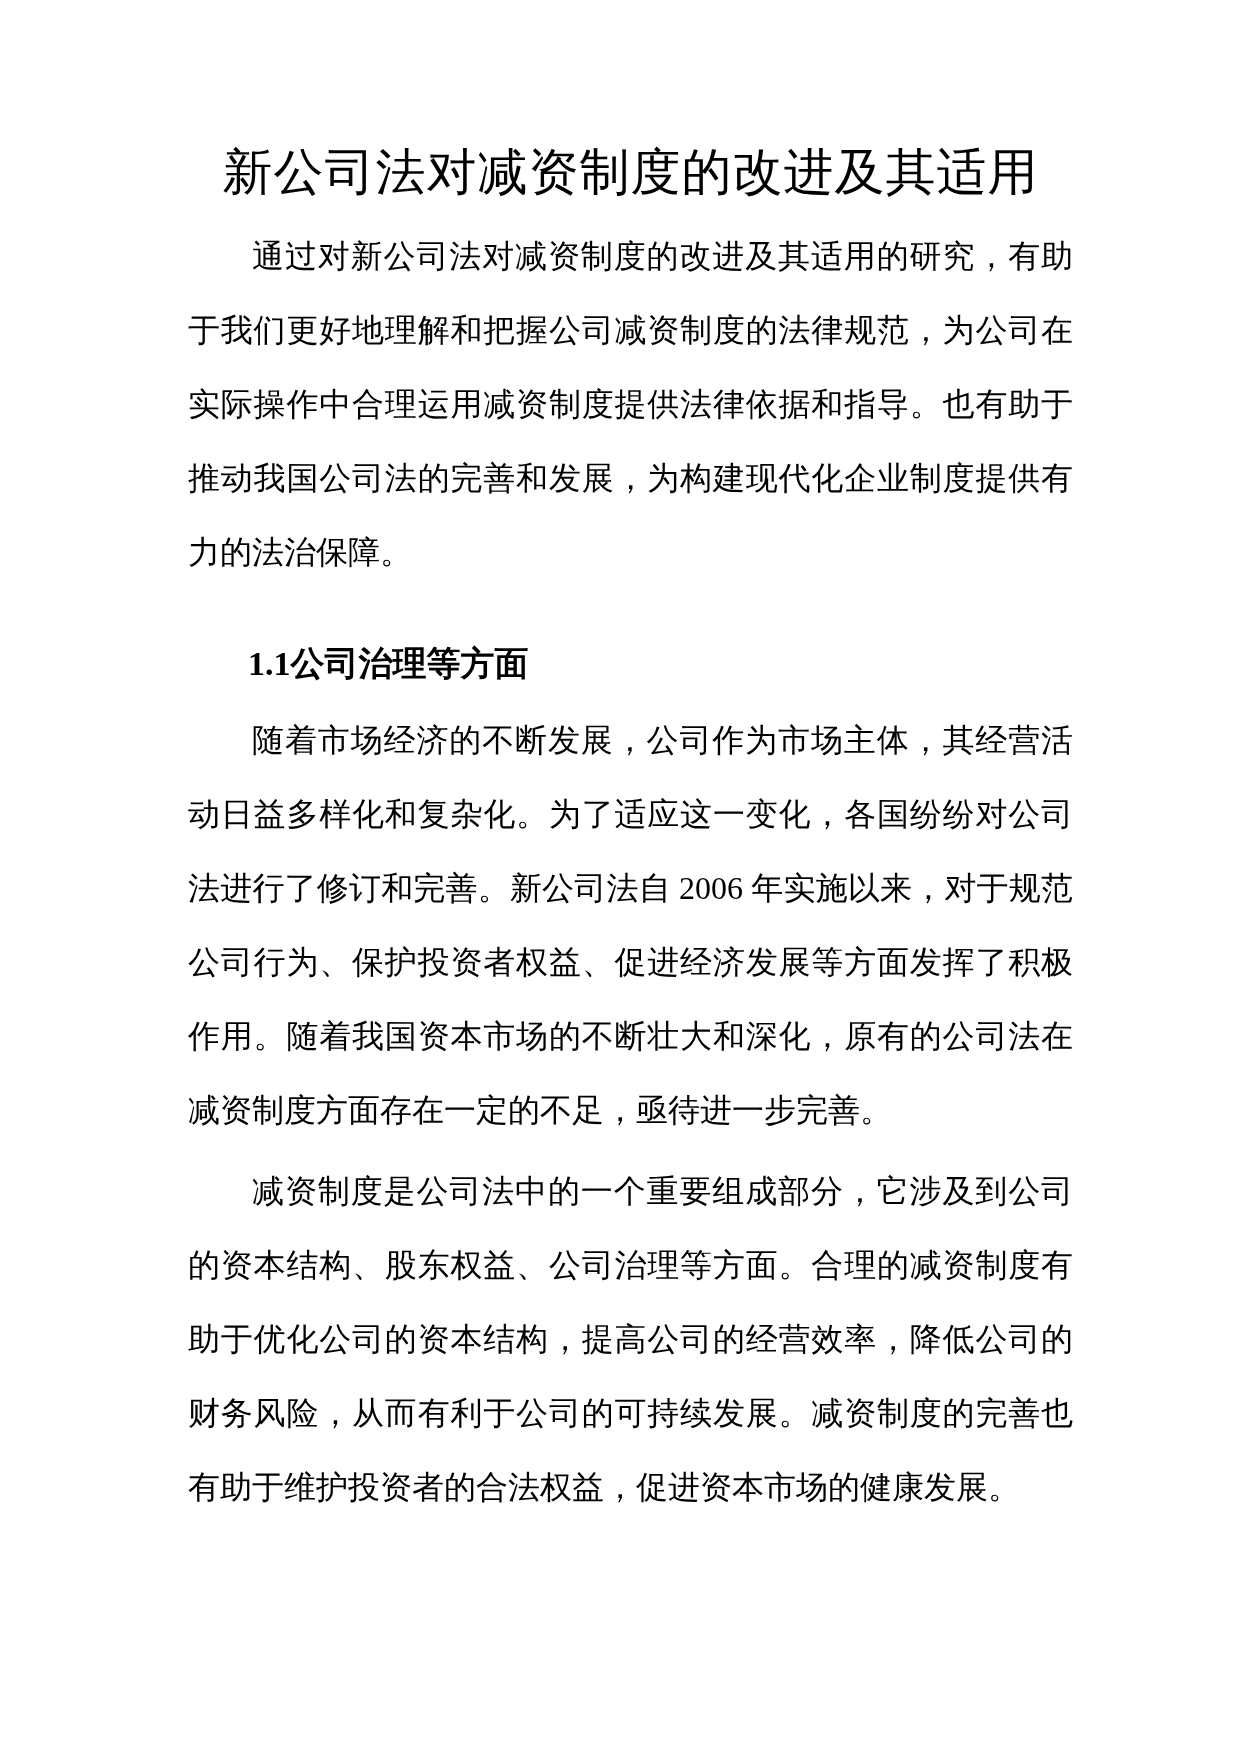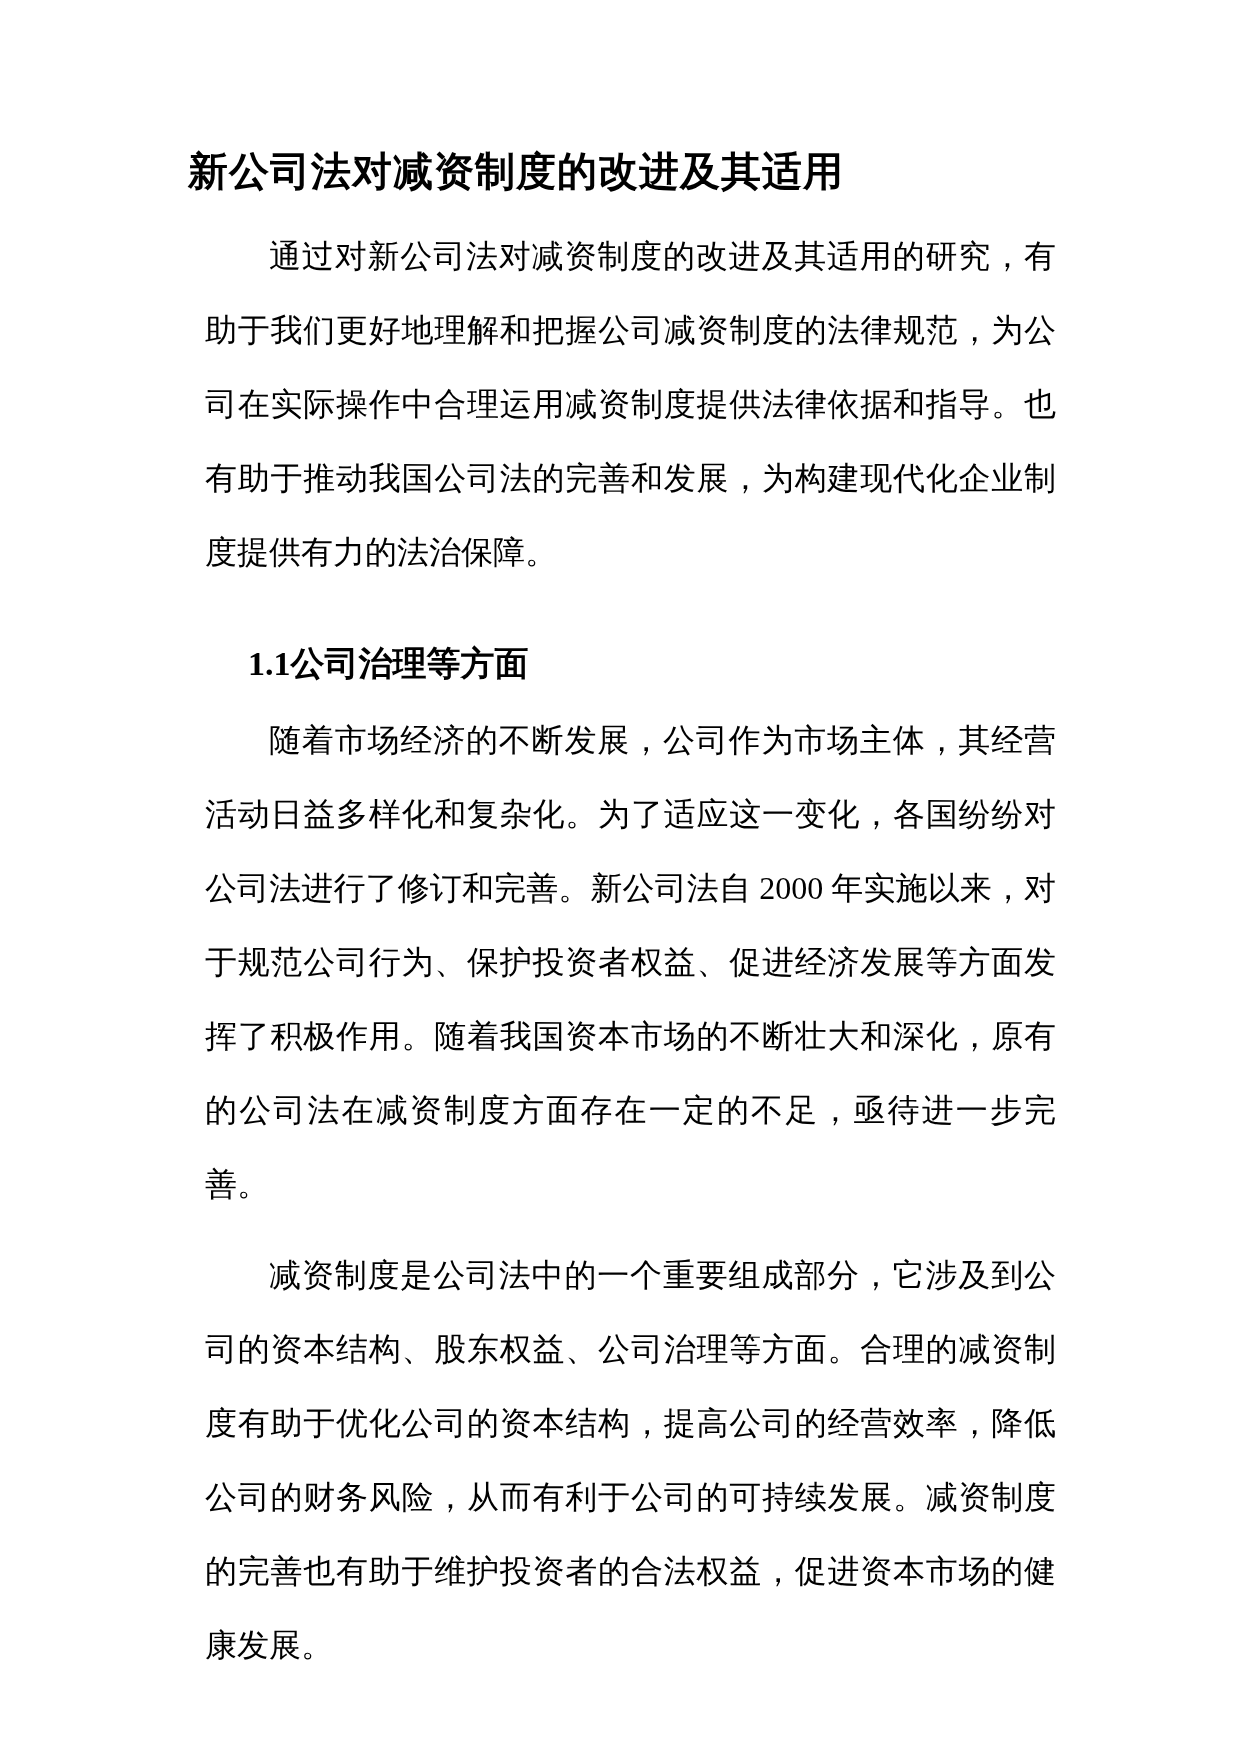--- a/index.html
+++ b/index.html
@@ -15,23 +15,23 @@
   }
   .page {
     box-sizing: border-box;
     width: 1241px;
     height: 1754px;
     padding: 146px 168px 0 188px;
     overflow: hidden;
     background: #ffffff;
   }
   .doc-title {
-    font-size: 40px;
-    font-weight: bold;
-    text-align: left;
+    font-size: 50px;
+    font-weight: normal;
+    text-align: center;
     line-height: 52px;
     letter-spacing: 1px;
     white-space: nowrap;
   }
   .heading-1 {
     margin-top: 71px;
     padding-left: 60px;
     font-size: 40px;
     font-weight: bold;
     line-height: 54px;
@@ -44,21 +44,21 @@
     margin-top: 51px;
     padding-left: 60px;
     font-size: 34px;
     font-weight: bold;
     line-height: 48px;
   }
   .heading-2 .heading-num {
     display: inline-block;
   }
   .para {
-    margin: 17px;
+    margin: 0;
     font-size: 32px;
     line-height: 74px;
     text-align: justify;
     text-indent: 64px;
     letter-spacing: 0;
   }
   .para.p1 { margin-top: 21px; }
   .para.p2 { margin-top: 15px; }
   .para.p3 { margin-top: 7px; }
 </style>
@@ -69,17 +69,17 @@
 
   <div class="doc-title">新公司法对减资制度的改进及其适用</div>
 
 
   <p class="para p1">通过对新公司法对减资制度的改进及其适用的研究，有助于我们更好地理解和把握公司减资制度的法律规范，为公司在实际操作中合理运用减资制度提供法律依据和指导。也有助于推动我国公司法的完善和发展，为构建现代化企业制度提供有力的法治保障。</p>
 
   <div class="heading-2">
     <span class="heading-num">1.1</span><span>公司治理等方面</span>
   </div>
 
-  <p class="para p2">随着市场经济的不断发展，公司作为市场主体，其经营活动日益多样化和复杂化。为了适应这一变化，各国纷纷对公司法进行了修订和完善。新公司法自 2000 年实施以来，对于规范公司行为、保护投资者权益、促进经济发展等方面发挥了积极作用。随着我国资本市场的不断壮大和深化，原有的公司法在减资制度方面存在一定的不足，亟待进一步完善。</p>
+  <p class="para p2">随着市场经济的不断发展，公司作为市场主体，其经营活动日益多样化和复杂化。为了适应这一变化，各国纷纷对公司法进行了修订和完善。新公司法自 2006 年实施以来，对于规范公司行为、保护投资者权益、促进经济发展等方面发挥了积极作用。随着我国资本市场的不断壮大和深化，原有的公司法在减资制度方面存在一定的不足，亟待进一步完善。</p>
 
   <p class="para p3">减资制度是公司法中的一个重要组成部分，它涉及到公司的资本结构、股东权益、公司治理等方面。合理的减资制度有助于优化公司的资本结构，提高公司的经营效率，降低公司的财务风险，从而有利于公司的可持续发展。减资制度的完善也有助于维护投资者的合法权益，促进资本市场的健康发展。</p>
 
 </div>
 
 </body></html>

